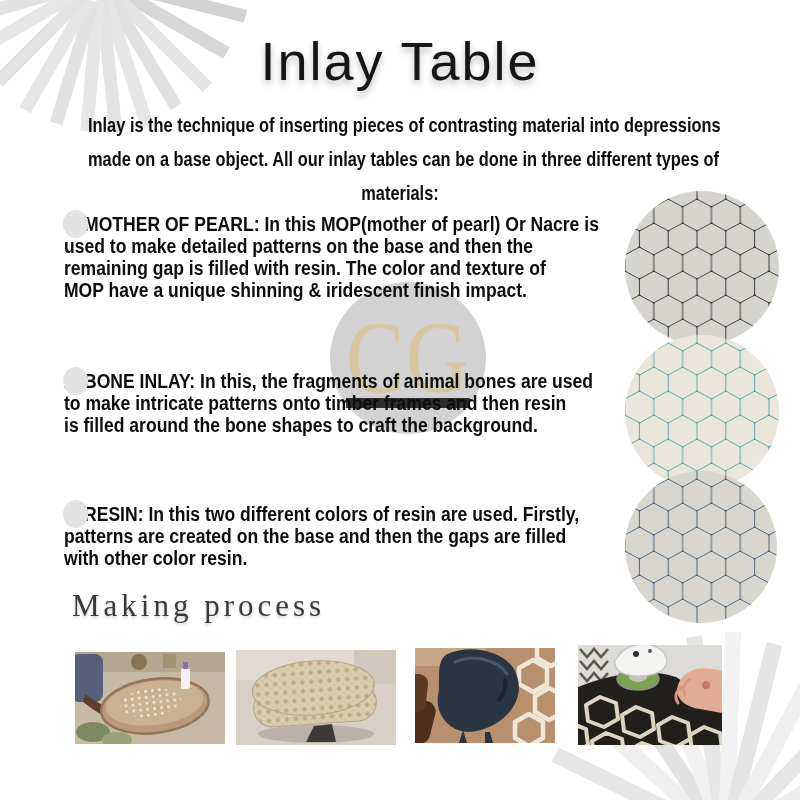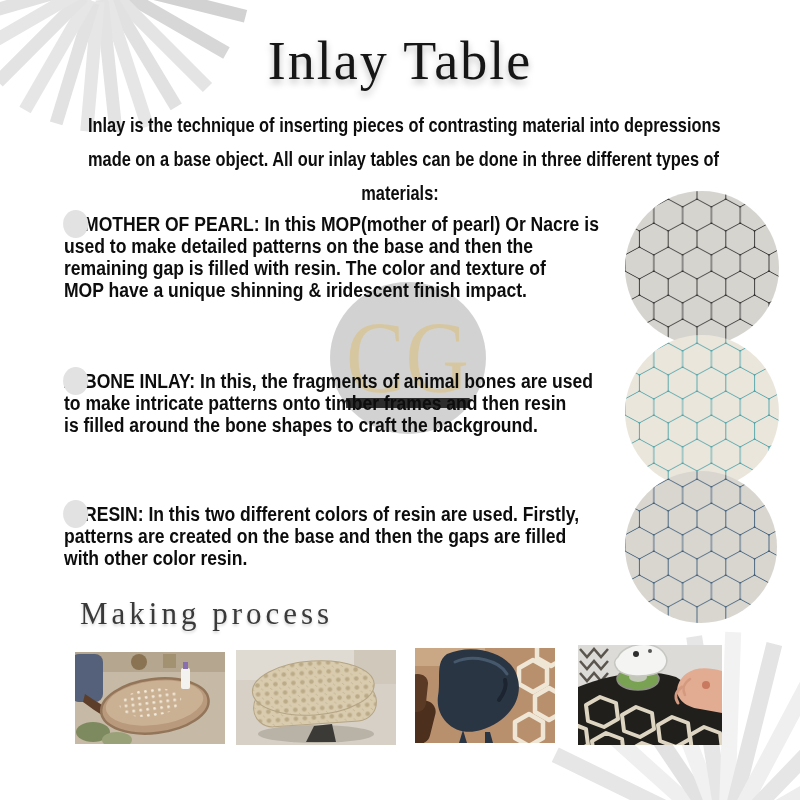--- a/index.html
+++ b/index.html
@@ -15,21 +15,21 @@
     position:absolute;left:330px;top:282px;width:156px;height:152px;border-radius:50%;
     background:rgba(105,105,105,0.30);display:flex;align-items:center;justify-content:center;text-decoration:underline;
   }
   .wm-text{
     font-family:"Liberation Serif",serif;font-size:102px;letter-spacing:1px;
     opacity:0.85;transform:scaleX(0.86);line-height:1;
   }
 
   .title{
     position:absolute;left:0;right:0;top:30px;margin:0;text-align:center;
-    font-family:Liberation Serif, serif;font-weight:400;font-size:54px;color:#161616;
+    font-family:Liberation Sans, sans-serif;font-weight:400;font-size:54px;color:#161616;
     letter-spacing:2px;text-shadow:0 4px 7px rgba(0,0,0,0.25);
   }
 
   .intro{
     position:absolute;left:0;right:0;top:108px;text-align:center;
     font-size:21px;font-weight:700;line-height:34px;letter-spacing:0;
     transform:scaleX(0.78);transform-origin:50% 0;white-space:nowrap;color:#0d0d0d;
   }
 
   .item{position:absolute;width:640px;}
@@ -39,21 +39,21 @@
   }
   .badge{
     position:absolute;left:-1px;top:-3px;width:28px;height:28px;border-radius:50%;
     background:#e2e2e2;z-index:0;
   }
   .num{margin-right:6px;}
 
   .pattern-circle{position:absolute;left:625px;}
 
   .making{
-    position:absolute;left:72px;top:588px;margin:8px;
+    position:absolute;left:72px;top:588px;margin:0;
     font-family:"Liberation Serif",serif;font-weight:400;font-size:31px;color:#3a3a3a;
     letter-spacing:4px;text-shadow:0 2px 3px rgba(0,0,0,0.18);
   }
 
   .photo{position:absolute;display:block;}
 </style>
 </head>
 <body>
 
 <div class="canvas">

